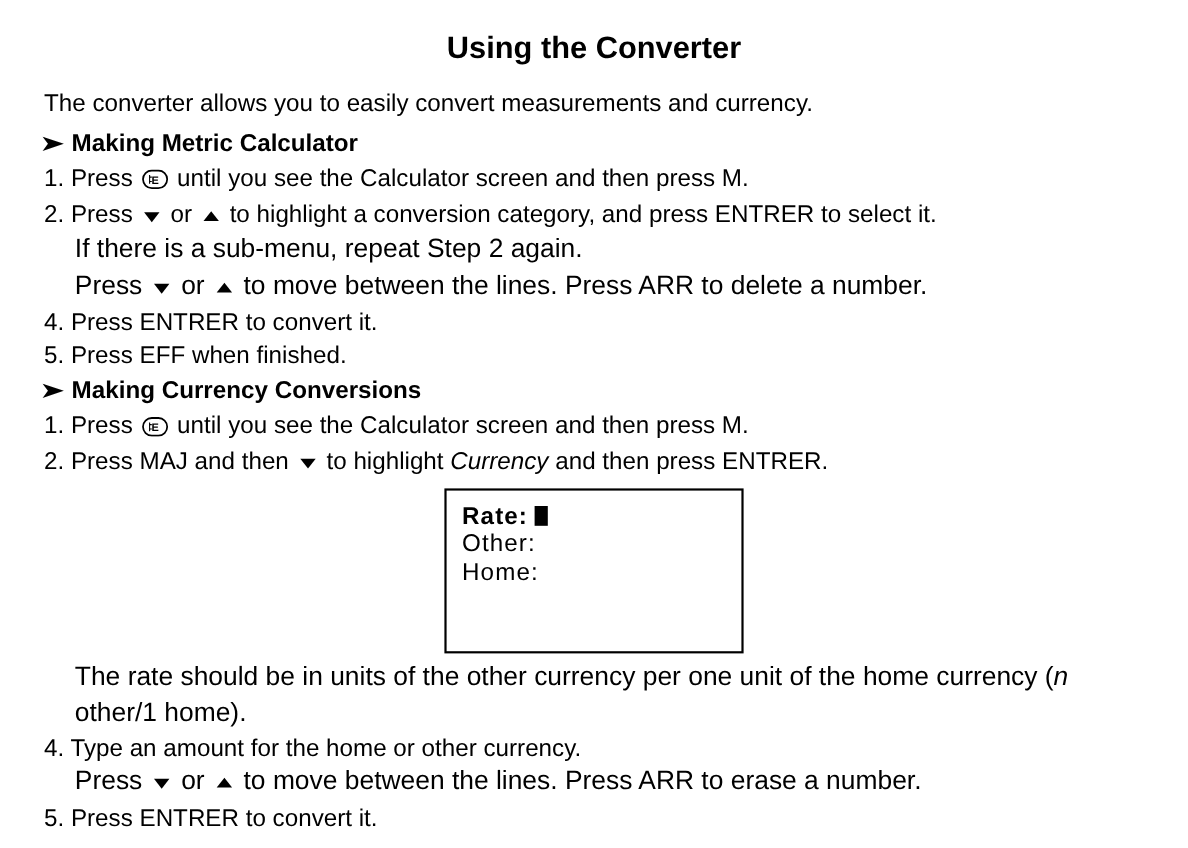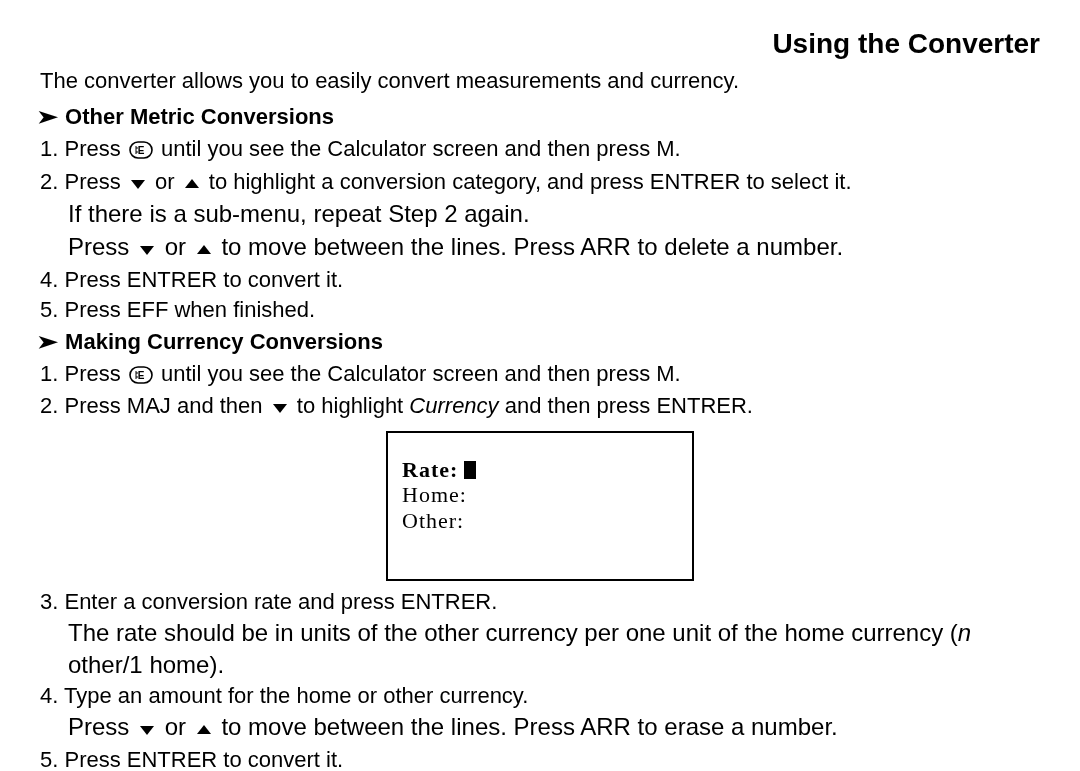--- a/index.html
+++ b/index.html
@@ -9,24 +9,24 @@
     height: 771px;
     background: #ffffff;
     font-family: Arial, Helvetica, sans-serif;
     color: #000;
   }
   .page {
     padding: 28px 40px 10px 40px;
     box-sizing: border-box;
   }
   .title {
-    text-align: right;
+    text-align: center;
     font-weight: bold;
     font-size: 28px;
-    margin-bottom: 8px;
+    margin-bottom: 21px;
   }
   .intro {
     font-size: 22px;
     margin-bottom: 10px;
   }
   .section-head {
     font-weight: bold;
     font-size: 22px;
     display: flex;
     align-items: center;
@@ -61,25 +61,25 @@
     margin: 0 2px;
   }
   .italic { font-style: italic; }
   .screen-wrap {
     display: flex;
     justify-content: center;
     margin: 8px 0 6px 0;
   }
   .screen {
     border: 2px solid #000;
-    width: 308px;
+    width: 272px;
     height: 150px;
-    padding: 24px 14px 10px 14px;
+    padding: 10px 14px 10px 14px;
     box-sizing: border-box;
-    font-family: Liberation Serif, serif;
+    font-family: Liberation Sans, sans-serif;
     font-weight: bold;
     font-size: 22px;
     letter-spacing: 1px;
     line-height: 1.15;
   }
   .screen .rate-line {
     display: flex;
     align-items: center;
     gap: 6px;
   }
@@ -96,21 +96,21 @@
 </head>
 <body>
 
 <div class="page">
 
   <div class="title">Using the Converter</div>
   <div class="intro">The converter allows you to easily convert measurements and currency.</div>
 
   <div class="section-head">
     <span class="pointer">➤</span>
-    <span>Other Metric Conversions</span>
+    <span>Making Metric Calculator</span>
   </div>
 
   <div class="step">
     <span class="bold">1. Press</span>
     <span class="device-icon">
       <svg width="24" height="18" viewBox="0 0 24 18">
         <rect x="1" y="1" width="22" height="16" rx="8" ry="8" fill="none" stroke="#000" stroke-width="1.6"></rect>
         <text x="12" y="13" text-anchor="middle" font-family="Arial" font-size="10" font-weight="bold">E</text>
         <line x1="7" y1="5" x2="7" y2="13" stroke="#000" stroke-width="1"></line>
         <line x1="7" y1="7" x2="9" y2="7" stroke="#000" stroke-width="1"></line>
@@ -188,26 +188,25 @@
     <span class="bold italic">Currency</span>
     <span class="bold">and then press ENTRER.</span>
   </div>
 
   <div class="screen-wrap">
     <div class="screen">
       <div class="rate-line">
         <span>Rate:</span>
         <span class="cursor-block"></span>
       </div>
+      <div class="thin">Other:</div>
       <div class="thin">Home:</div>
-      <div class="thin">Other:</div>
     </div>
   </div>
 
-  <div class="step bold">3. Enter a conversion rate and press ENTRER.</div>
   <div class="sub">
     <span>The rate should be in units of the other currency per one unit of the home currency (</span><span class="italic">n</span><span> other/1 home).</span>
   </div>
 
   <div class="step bold">4. Type an amount for the home or other currency.</div>
   <div class="sub">
     <span>Press</span>
     <span class="inline-icon">
       <svg width="18" height="14" viewBox="0 0 18 14">
           <polygon points="2,3 16,3 9,12" fill="#000"></polygon>

